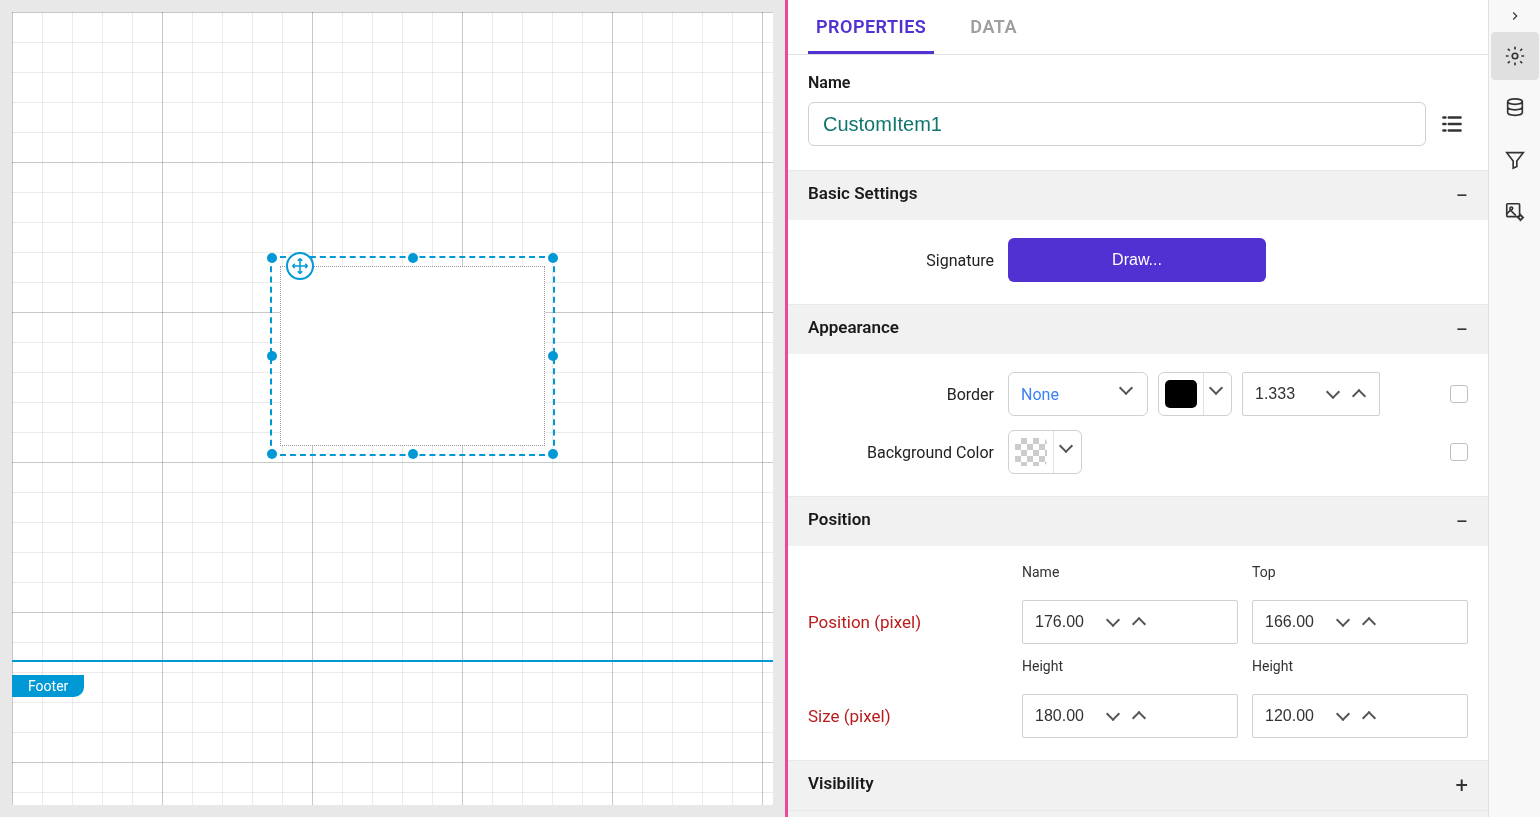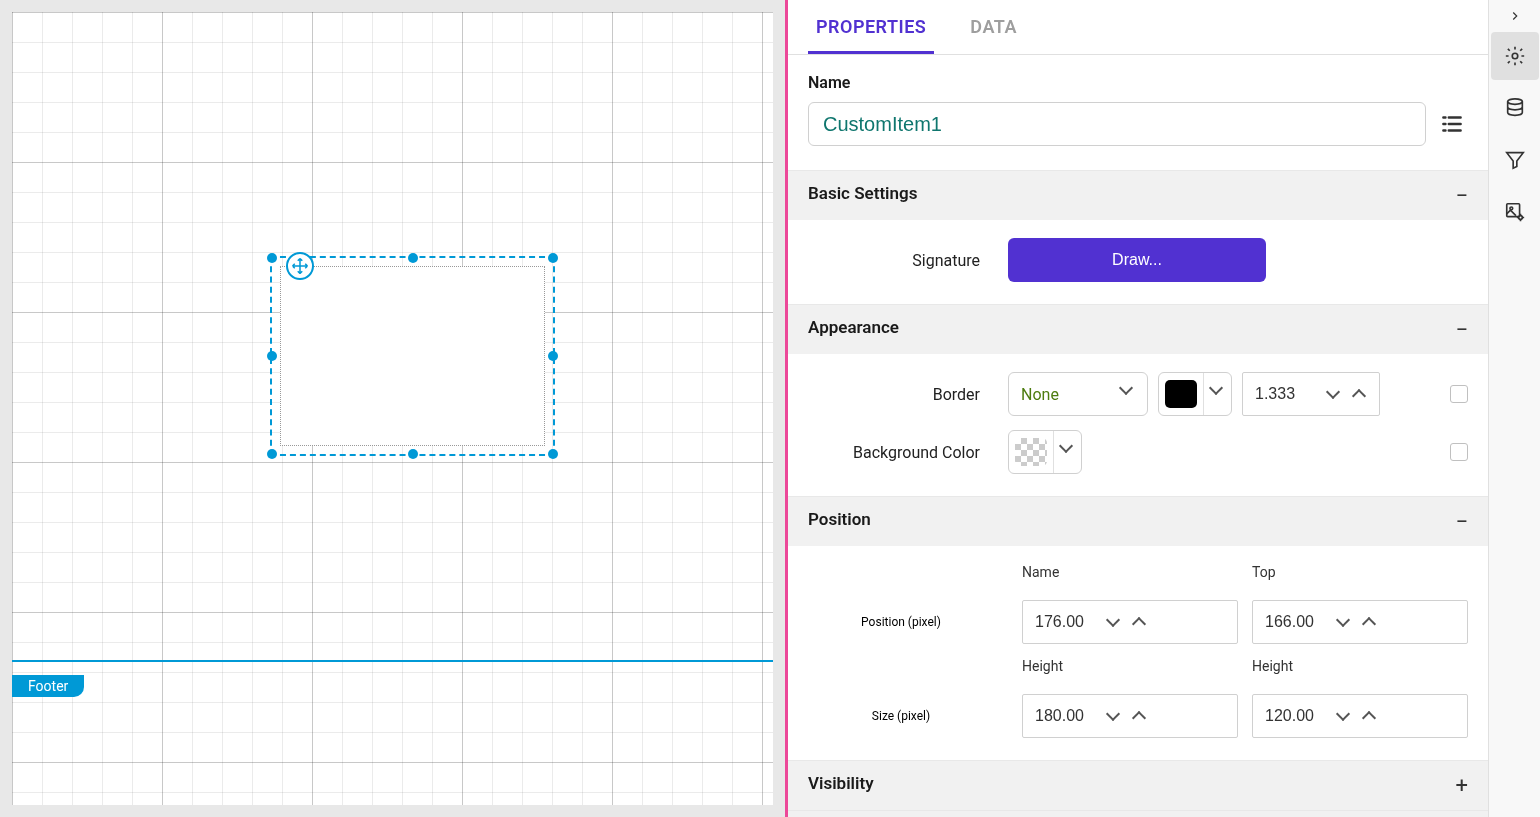--- a/index.html
+++ b/index.html
@@ -39,45 +39,45 @@
 .name-row { display: flex; align-items: center; gap: 10px; }
 .name-input { flex: 1; height: 44px; border: 1px solid #d0d0d0; border-radius: 6px; padding: 0 14px; font-size: 20px; color: #0f766e; }
 .list-btn { width: 32px; height: 32px; display: flex; align-items: center; justify-content: center; cursor: pointer; }
 
 .section-header { background: #f1f1f1; padding: 12px 20px; display: flex; justify-content: space-between; font-size: 17px; font-weight: 600; color: #1a1a1a; cursor: pointer; border-top:1px solid #e8e8e8;}
 .section-header .toggle { font-size: 22px; font-weight: 400; color: #333; }
 .section-content { padding: 18px 20px 22px 20px; background: #fff; }
 
 .row { display: flex; align-items: center; margin-bottom: 14px; }
 .row:last-child { margin-bottom: 0; }
-.row-label { width: 200px; text-align: right; padding-right: 28px; font-size: 16px; color: #222; }
+.row-label { width: 200px; text-align: right; padding-right: 14px; font-size: 16px; color: #222; }
 .row-controls { flex: 1; display: flex; align-items: center; gap: 10px; }
 
 .btn-primary { background: #5131d1; color: #fff; border: none; border-radius: 6px; height: 44px; padding: 0 44px; font-size: 16px; cursor: pointer; min-width: 258px; }
 
 .dropdown { height: 44px; border: 1px solid #d0d0d0; border-radius: 6px; padding: 0 12px; display: flex; align-items: center; justify-content: space-between; background: #fff; cursor: pointer; gap: 14px; }
-.dropdown .dd-text { font-size: 16px; color: #4d7c0f; }
+.dropdown .dd-text { font-size: 16px; color: #3b82f6; }
 .chev { width: 14px; height: 14px; }
 .chev-down::before { content: ""; display:block; width: 8px; height: 8px; border-right: 2px solid #555; border-bottom: 2px solid #555; transform: rotate(45deg); margin-top:-4px;}
 .chev-up::before { content: ""; display:block; width: 8px; height: 8px; border-right: 2px solid #555; border-bottom: 2px solid #555; transform: rotate(-135deg); margin-top:4px;}
 
 .color-picker { height: 44px; border: 1px solid #d0d0d0; border-radius: 6px; display: flex; align-items: center; overflow: hidden; }
 .swatch { width: 32px; height: 28px; margin: 0 6px; border-radius: 5px; }
 .swatch.black { background: #000; }
 .swatch.transparent { background:
   repeating-conic-gradient(#ccc 0 25%, #fff 0 50%) 0 0/12px 12px; }
 .color-picker .chev-cell { width: 28px; border-left: 1px solid #e0e0e0; height: 100%; display:flex; align-items:center; justify-content:center;}
 
 .spinner { height: 44px; border: 1px solid #d0d0d0; border-radius: 2px; display: flex; align-items: center; background: #fff; }
 .spinner input { border: none; outline: none; width: 80px; padding: 0 12px; font-size: 16px; color: #333; background: transparent; }
 .spinner .arrows { display: flex; flex-direction: row; gap: 6px; padding-right: 10px; }
 .spinner .arrows .chev { cursor: pointer; display:flex; align-items:center; justify-content:center; width:20px;}
 
 .pos-grid { display: grid; grid-template-columns: 200px 1fr 1fr; gap: 14px 14px; align-items: center; }
-.pos-grid .gl { text-align: center; padding-right: 14px; font-size: 12px; color: #000000; }
+.pos-grid .gl { text-align: left; padding-right: 14px; font-size: 17px; color: #b91c1c; }
 .pos-grid .sub { font-size: 14px; color: #333; margin-bottom: 6px; }
 
 .checkbox { width: 18px; height: 18px; border: 1px solid #c0c0c0; border-radius: 3px; background: #fff; cursor: pointer; margin-left: auto; }
 
 
 .icon-rail { width: 52px; background: #f8f8f8; border-left: 1px solid #e0e0e0; display: flex; flex-direction: column; align-items: center; padding-top: 4px; gap: 4px; }
 .collapse-btn { width: 100%; height: 24px; display: flex; align-items: center; justify-content: center; cursor: pointer; }
 .rail-icon { width: 48px; height: 48px; display: flex; align-items: center; justify-content: center; cursor: pointer; border-radius: 4px; }
 .rail-icon.active { background: #e0e0e0; }
 .rail-icon svg { width: 22px; height: 22px; stroke: #333; fill: none; stroke-width: 1.8; }

